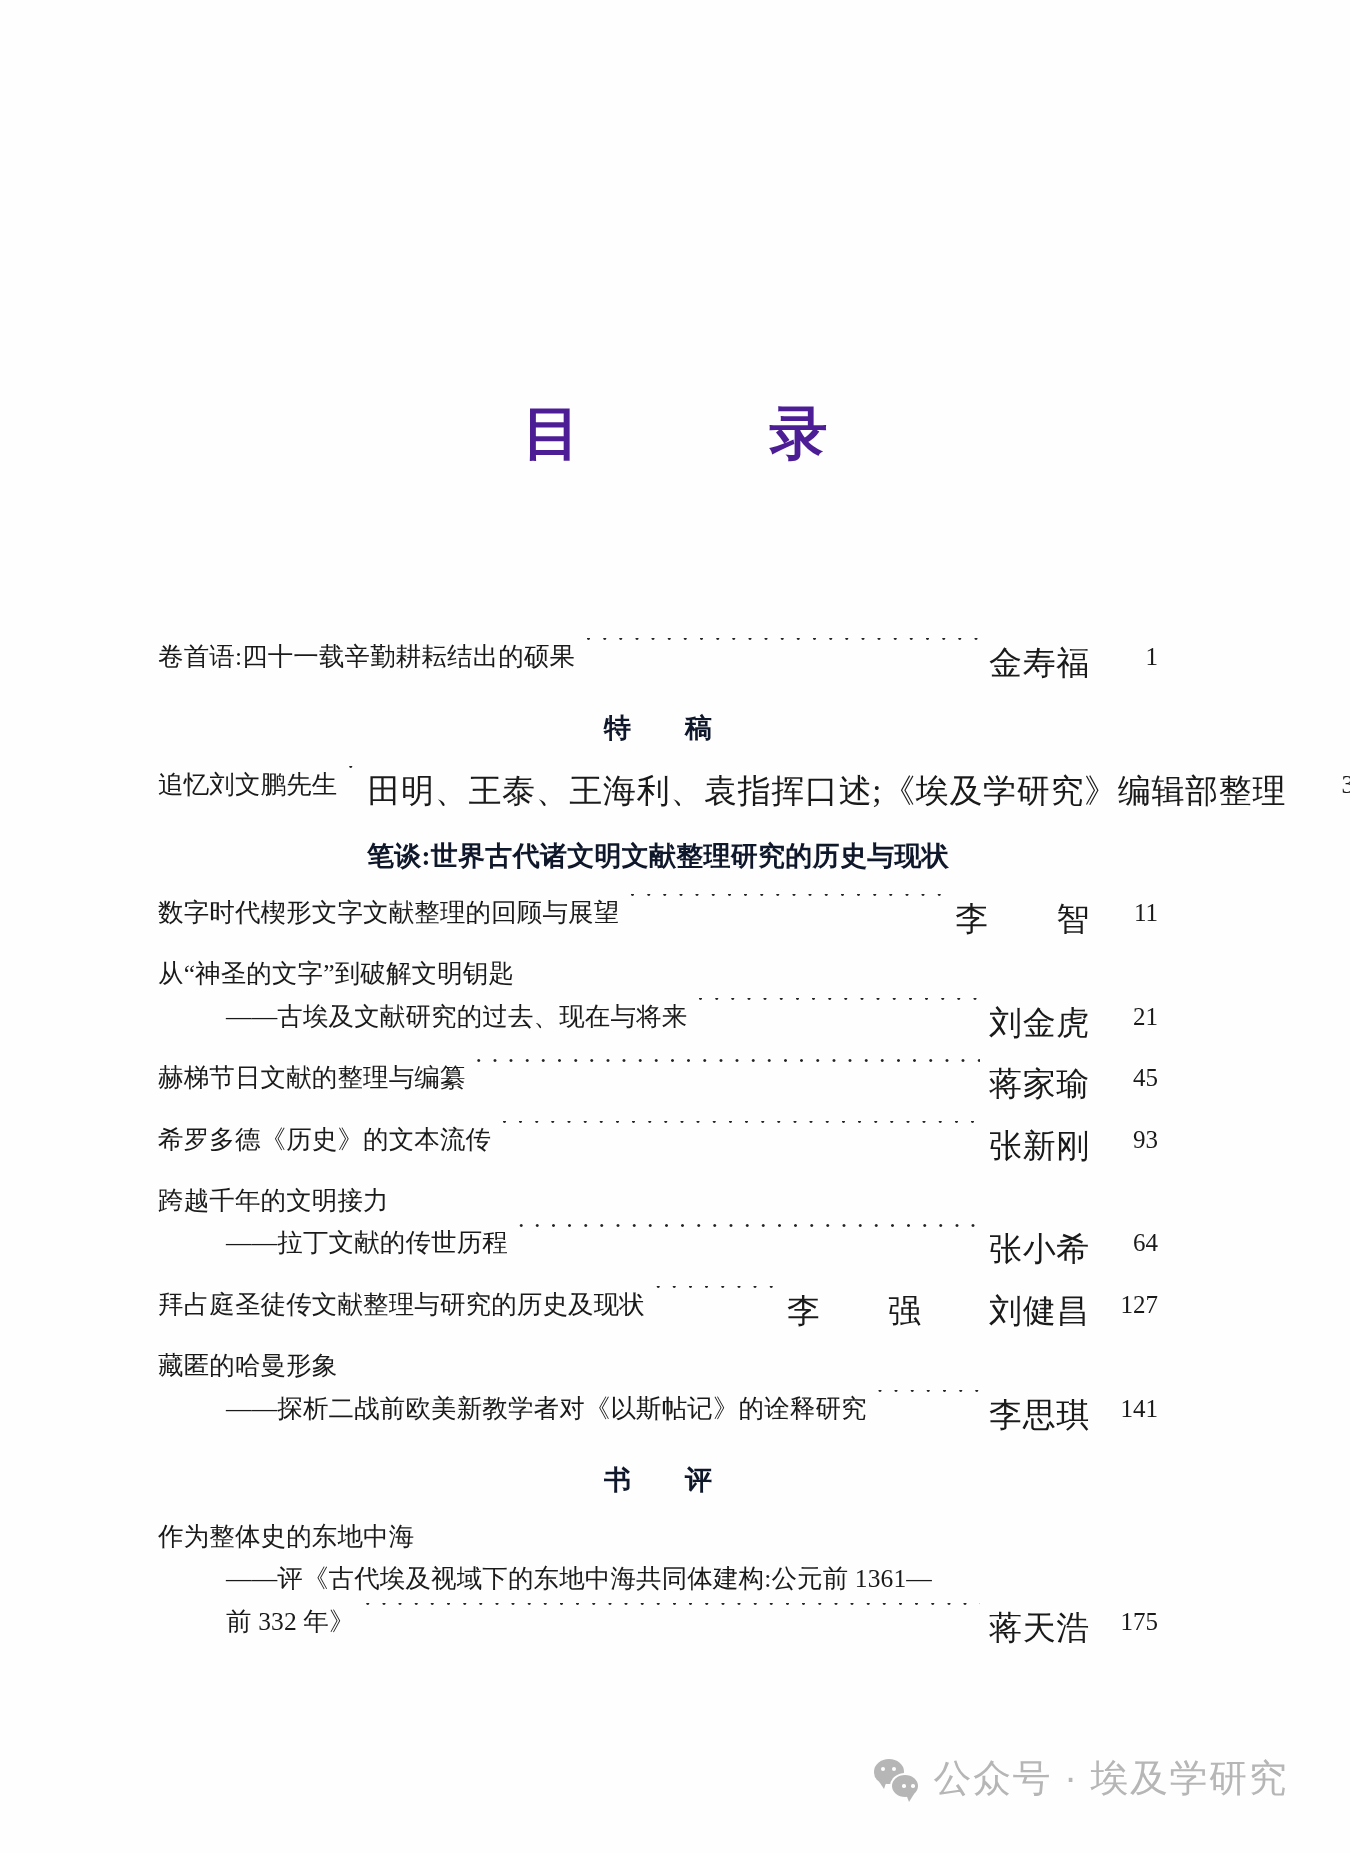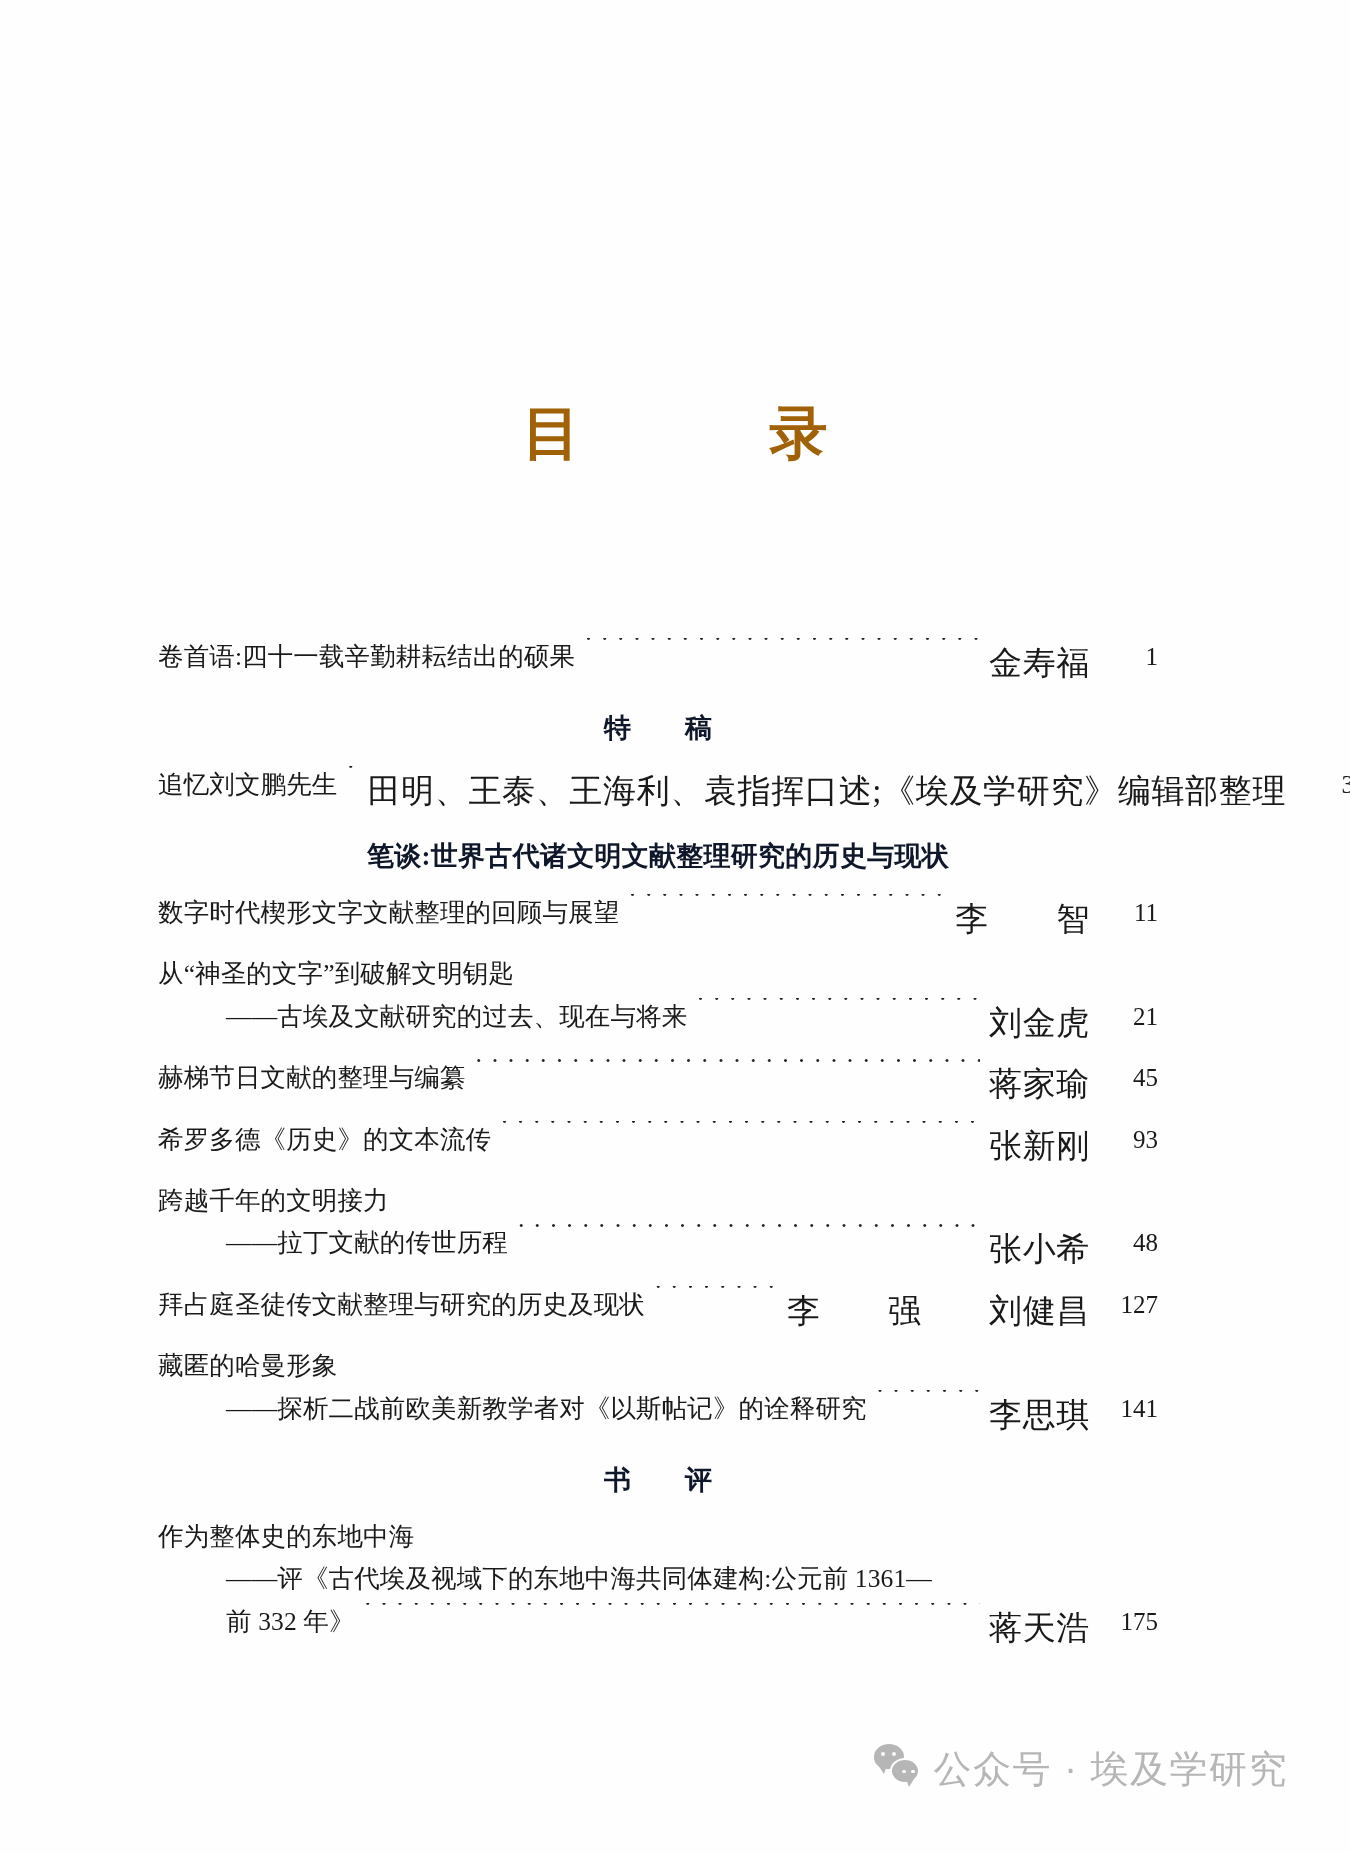--- a/index.html
+++ b/index.html
@@ -26,21 +26,21 @@
   .toc-title {
     position: absolute;
     top: 395px;
     left: 0;
     width: 100%;
     text-align: center;
     font-size: 58px;
     font-weight: 700;
     letter-spacing: 0.42em;
     text-indent: 0.42em;
-    color: #a16207;
+    color: #4c1d95;
     font-family: "Liberation Serif", "DejaVu Serif", serif;
   }
 
   
   .toc-body {
     position: absolute;
     top: 638px;
     left: 158px;
     width: 1000px;
   }
@@ -116,22 +116,23 @@
     font-size: 25px;
     padding-left: 12px;
     font-family: "Liberation Serif", "DejaVu Serif", serif;
   }
   .entry.noleader { justify-content: flex-start; }
 
   
   .watermark {
     position: absolute;
     right: 62px;
-    bottom: 58px;
+    bottom: 49px;
     display: flex;
+    align-items: center;
     gap: 14px;
     color: #b6b6b6;
     font-size: 38px;
     font-family: "Liberation Sans", sans-serif;
     letter-spacing: 0.04em;
     user-select: none;
   }
   .wechat-icon {
     width: 46px;
     height: 40px;
@@ -231,21 +232,21 @@
         <span class="authors">张新刚</span>
         <span class="pagenum">93</span>
       </div>
       <div class="entry noleader tight">
         <span class="title-txt">跨越千年的文明接力</span>
       </div>
       <div class="entry">
         <span class="title-txt indent">——拉丁文献的传世历程</span>
         <span class="leaders"></span>
         <span class="authors">张小希</span>
-        <span class="pagenum">48</span>
+        <span class="pagenum">64</span>
       </div>
       <div class="entry">
         <span class="title-txt">拜占庭圣徒传文献整理与研究的历史及现状</span>
         <span class="leaders"></span>
         <span class="authors">李　　强　　刘健昌</span>
         <span class="pagenum">127</span>
       </div>
       <div class="entry noleader tight">
         <span class="title-txt">藏匿的哈曼形象</span>
       </div>

